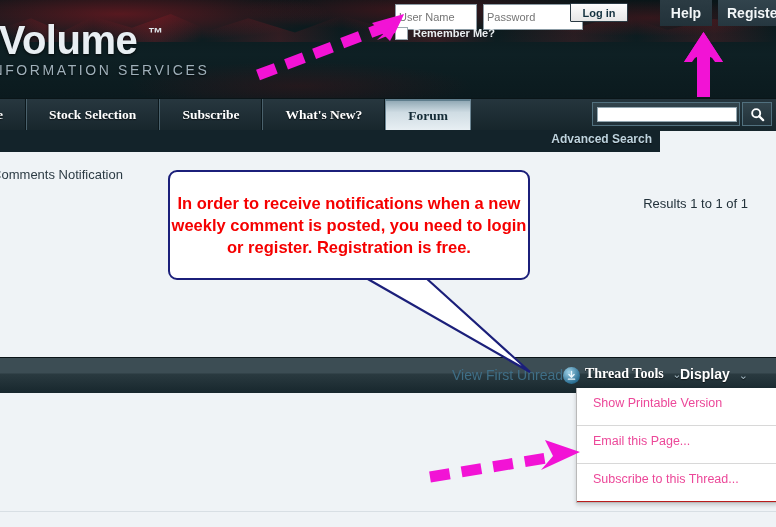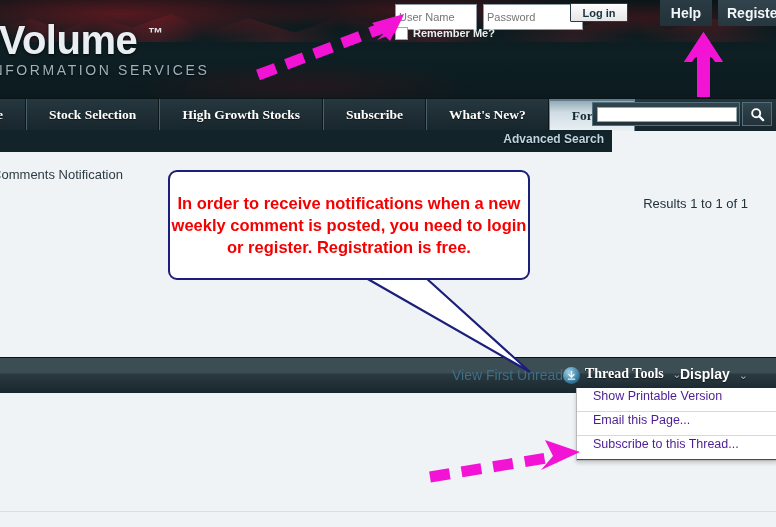--- a/index.html
+++ b/index.html
@@ -106,21 +106,21 @@
   .nav-search input{
     width:140px;height:15px;border:1px solid #93a7b1;background:#fff;
     font-size:11px;padding:0 2px;box-sizing:border-box;font-family:"Liberation Sans",sans-serif;
   }
   .search-btn{
     position:absolute;left:742px;top:3px;width:30px;height:24px;
     background:linear-gradient(#32444c,#22323a);border:1px solid #51707e;box-sizing:border-box;
     display:flex;align-items:center;justify-content:center;cursor:pointer;
   }
   .adv-bar{
-    position:absolute;left:0;top:130px;width:612px;height:22px;background:#13232a;
+    position:absolute;left:0;top:130px;width:660px;height:22px;background:#13232a;
   }
   .adv-link{
     position:absolute;right:8px;top:2px;color:#bdd3de;font-size:12px;font-weight:bold;
     cursor:pointer;text-shadow:0 1px 1px rgba(0,0,0,.7);
   }
 
   
   .page{
     position:absolute;left:0;top:152px;width:776px;height:205px;background:#eff3f6;
   }
@@ -172,22 +172,22 @@
     display:inline-block;margin-left:5px;color:#9fb4be;font-size:11px;font-weight:normal;
   }
 
   
   .dropdown{
     position:absolute;left:576px;top:388px;width:200px;
     background:#ffffff;border:1px solid #b9b9b9;border-top:none;
     box-shadow:0 2px 4px rgba(0,0,0,.18);z-index:8;
   }
   .dd-item{
-    height:24px;display:flex;align-items:center;padding:0 0 7px 16px;
-    font-size:12.5px;color:#4c1d95;border-bottom:1px solid #d8d8d8;cursor:pointer;
+    height:38px;display:flex;align-items:center;padding:0 0 7px 16px;
+    font-size:12.5px;color:#ec4899;border-bottom:1px solid #d8d8d8;cursor:pointer;
     box-sizing:border-box;white-space:nowrap;
   }
   .dd-item:last-child{border-bottom:1px solid #b91c1c;}
 
   
   .lower{
     position:absolute;left:0;top:393px;width:776px;height:134px;background:#eff3f6;
   }
   .lower-rule{
     position:absolute;left:0;top:118px;width:776px;height:1px;background:#d8dfe4;
@@ -218,21 +218,20 @@
     </div>
 
     <div class="hdr-btn" id="help-btn">Help</div>
     <div class="hdr-btn" id="register-btn">Register</div>
   </div>
 
   <div class="nav">
     <div class="nav-tabs">
       <div class="tab">e</div>
       <div class="tab">Stock Selection</div>
-      <div class="tab">High Growth Stocks</div>
       <div class="tab">Subscribe</div>
       <div class="tab">What's New?</div>
       <div class="tab active">Forum</div>
     </div>
     <div class="nav-search">
       <input type="text" style="">
     </div>
     <div class="search-btn">
       <svg width="15" height="15" viewBox="0 0 16 16">
         <circle cx="6.6" cy="6.6" r="4.3" fill="none" stroke="#ffffff" stroke-width="2"></circle>

